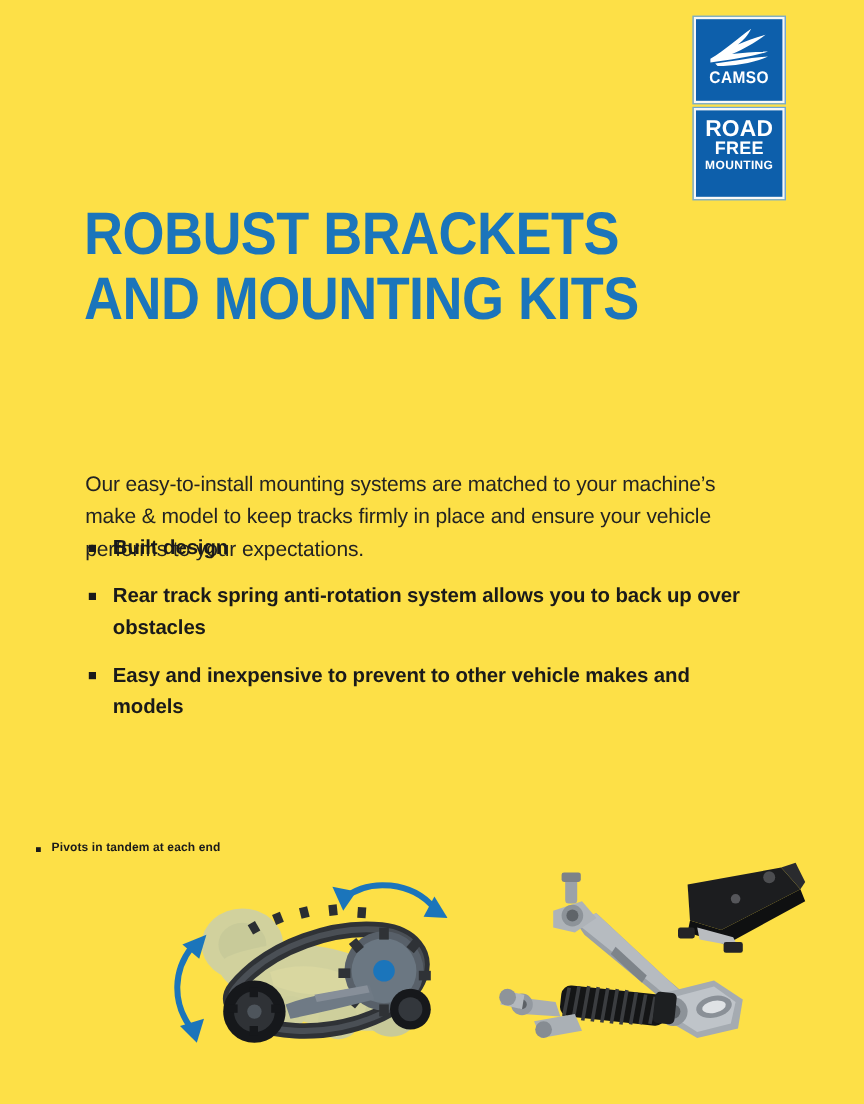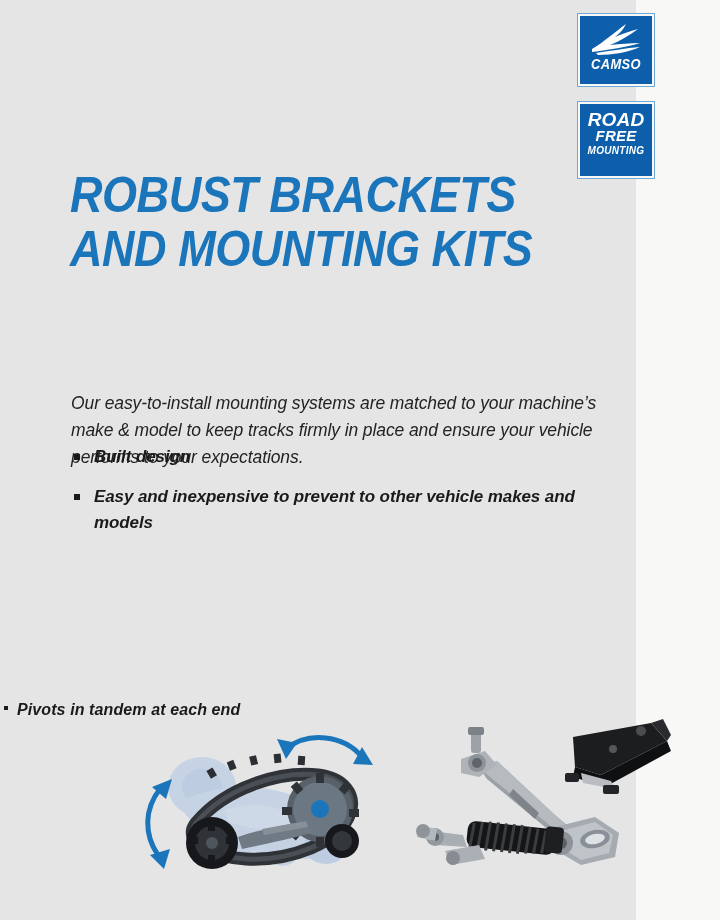--- a/index.html
+++ b/index.html
@@ -12,24 +12,23 @@
     height: 920px;
     background: #f8f8f7;
     font-family: "Liberation Sans", sans-serif;
     overflow: hidden;
     position: relative;
     color: #1a1a1a;
   }
 
   .page {
     position: relative;
-    width: 636px;
+    width: 720px;
     height: 920px;
-    background: #e5e5e5;
-    font-style: italic;
+    background: #fde047;
   }
 
   
   .logo-stack {
     position: absolute;
     top: 14px;
     left: 578px;
     width: 76px;
   }
   .logo-box {
@@ -39,21 +38,21 @@
     border: 2px solid #f8f8f7;
     outline: 1px solid #6fa8d6;
     position: relative;
   }
   .logo-box.primary {
     height: 72px;
     padding-top: 6px;
   }
   .logo-box.secondary {
     height: 76px;
-    margin-top: 16px;
+    margin-top: 4px;
     padding-top: 7px;
   }
   .logo-mark {
     width: 52px;
     height: 34px;
     margin: 0 auto 1px auto;
     display: block;
   }
   .logo-word {
     font-family: "Liberation Sans", sans-serif;
@@ -135,23 +134,23 @@
     top: 10px;
     width: 6px;
     height: 6px;
     background: #1a1a1a;
   }
   .bullet-text { display: block; }
 
   
   .footnote {
     position: absolute;
-    left: 4px;
+    left: 30px;
     top: 701px;
-    font-size: 16px;
+    font-size: 10px;
     font-weight: bold;
     color: #1a1a1a;
     padding-left: 13px;
     letter-spacing: 0.1px;
   }
   .footnote .bullet-marker {
     left: 0;
     top: 5px;
     width: 4px;
     height: 4px;
@@ -203,20 +202,24 @@
     <div class="headline-line">ROBUST BRACKETS</div>
     <div class="headline-line">AND MOUNTING KITS</div>
   </div>
 
   <p class="intro">Our easy-to-install mounting systems are matched to your machine’s make &amp; model to keep tracks firmly in place and ensure your vehicle performs to your expectations.</p>
 
   <ul class="bullets">
     <li class="bullet-item">
       <span class="bullet-marker"></span>
       <span class="bullet-text">Built design</span>
+    </li>
+    <li class="bullet-item">
+      <span class="bullet-marker"></span>
+      <span class="bullet-text">Rear track spring anti-rotation system allows you to back up over obstacles</span>
     </li>
     <li class="bullet-item">
       <span class="bullet-marker"></span>
       <span class="bullet-text">Easy and inexpensive to prevent to other vehicle makes and models</span>
     </li>
   </ul>
 
   <div class="footnote">
     <span class="bullet-marker"></span>
     <span>Pivots in tandem at each end</span>

